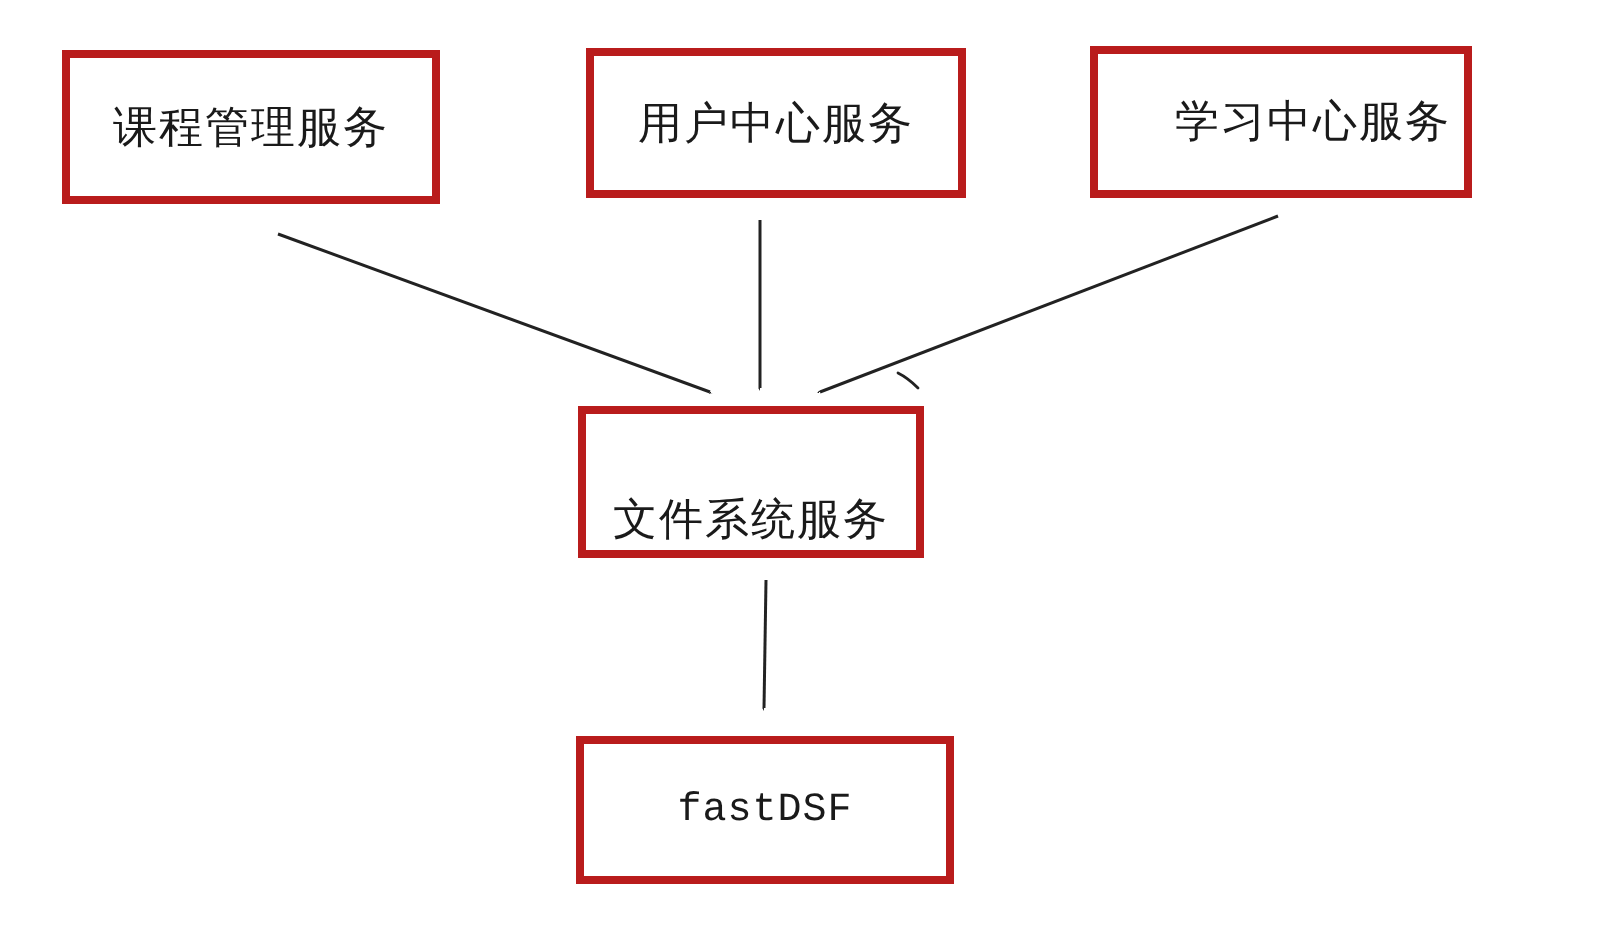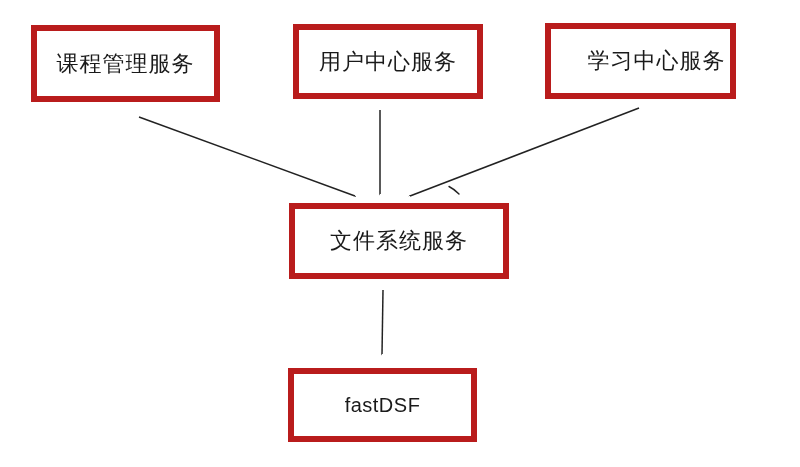--- a/index.html
+++ b/index.html
@@ -18,34 +18,34 @@
   #edges {
     position: absolute;
     left: 0;
     top: 0;
     width: 800px;
     height: 467px;
   }
   .node {
     position: absolute;
     box-sizing: border-box;
-    border: 6px solid #b91c1c;
+    border: 4px solid #b91c1c;
     background: #ffffff;
     display: flex;
     align-items: center;
     justify-content: center;
   }
   .node-label {
     color: #1a1a1a;
     font-size: 22px;
     letter-spacing: 1px;
     white-space: nowrap;
   }
   .node-label.mono {
-    font-family: Liberation Sans, sans-serif;
+    font-family: Liberation Mono, monospace;
     font-size: 20px;
     letter-spacing: 0.5px;
   }
 </style>
 </head>
 <body>
 
 <div id="canvas">
 
   <svg id="edges" viewBox="0 0 800 467" xmlns="http://www.w3.org/2000/svg">
@@ -71,21 +71,21 @@
   </div>
 
   <div class="node" style="left:293px; top:24px; width:190px; height:75px;">
     <span class="node-label">用户中心服务</span>
   </div>
 
   <div class="node" style="left:545px; top:23px; width:191px; height:76px;padding-left:32px;">
     <span class="node-label">学习中心服务</span>
   </div>
 
-  <div class="node" style="left:289px; top:203px; width:220px; height:76px;">
+  <div class="node" style="left:289px; top:203px; width:173px; height:76px;align-items:flex-end;">
     <span class="node-label">文件系统服务</span>
   </div>
 
   <div class="node" style="left:288px; top:368px; width:189px; height:74px;">
     <span class="node-label mono">fastDSF</span>
   </div>
 
 </div>
 
 </body></html>

